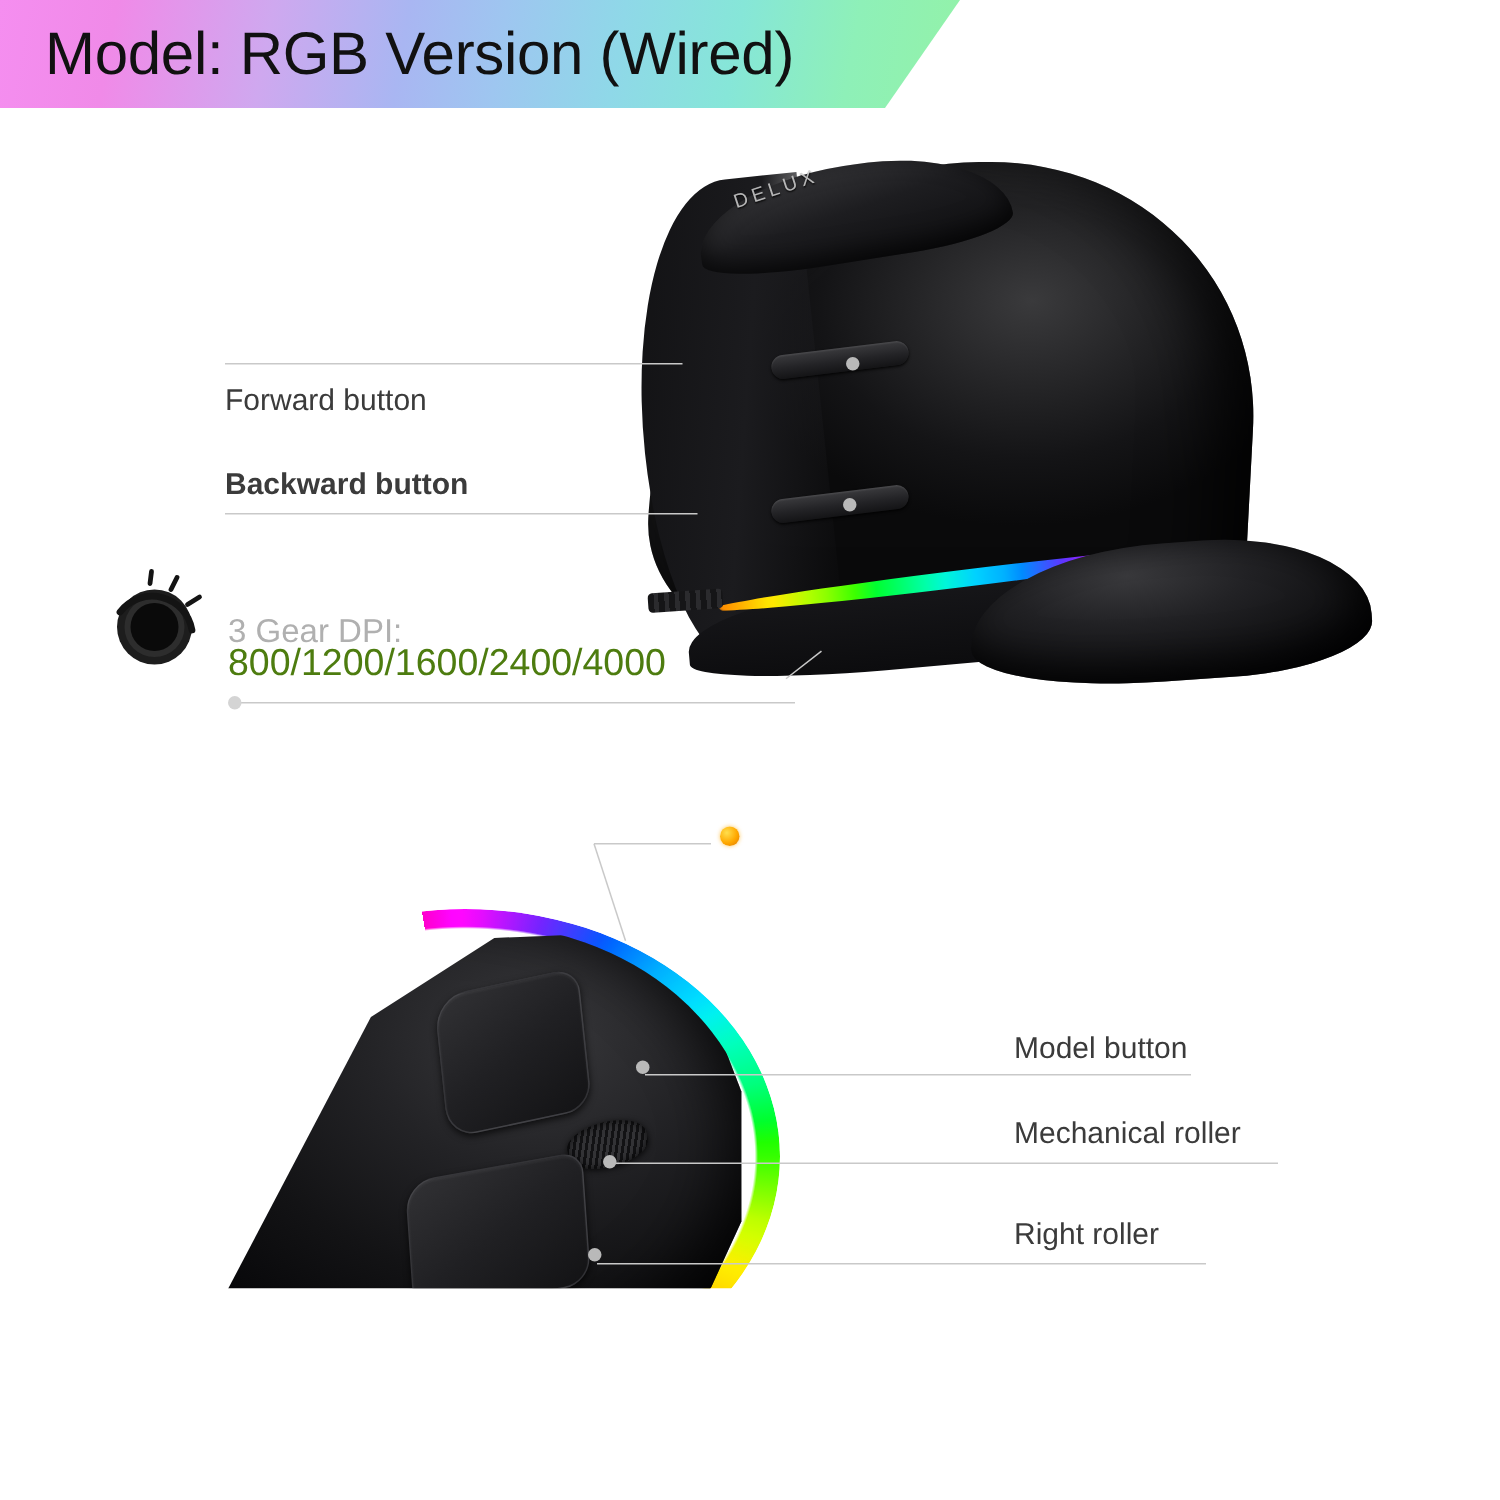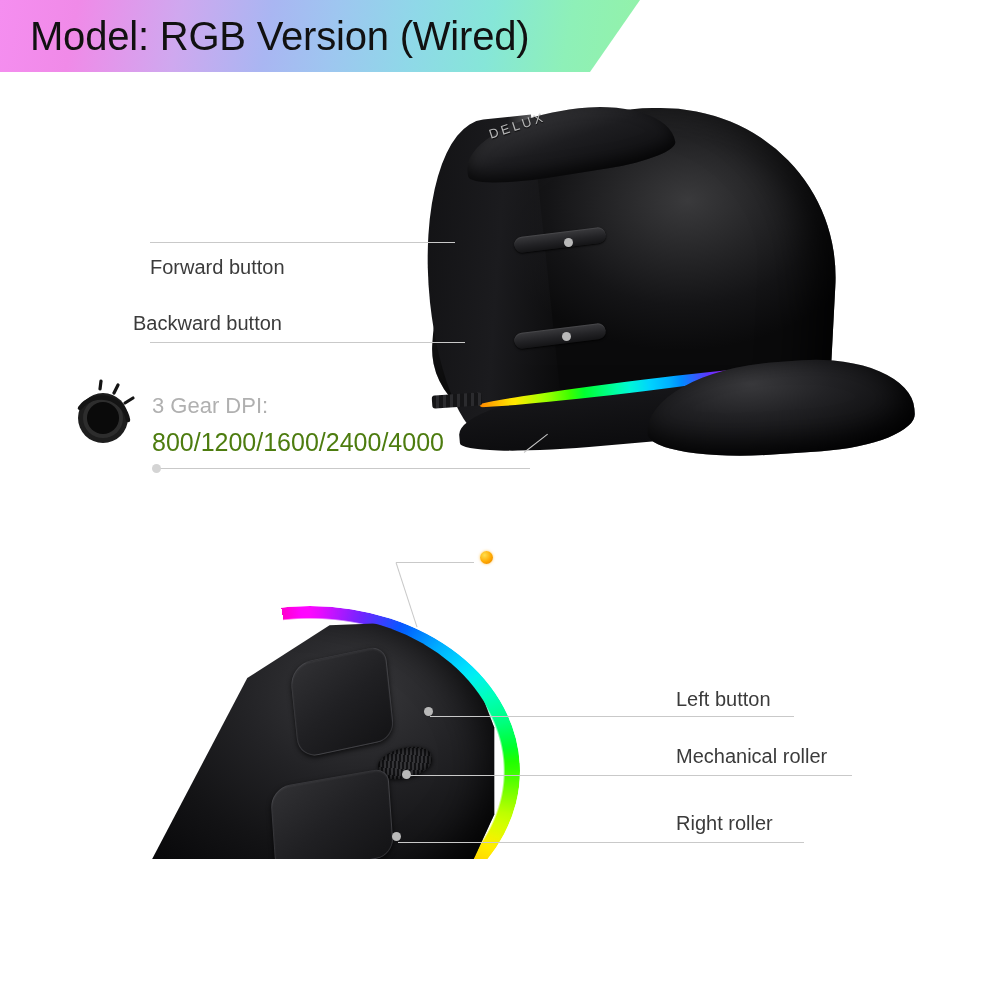--- a/index.html
+++ b/index.html
@@ -377,20 +377,21 @@
     top: 551px;
     width: 13px;
     height: 13px;
     border-radius: 50%;
     background: radial-gradient(circle at 35% 32%, #ffdf4d 0%, #ffa800 55%, #e07800 100%);
     box-shadow: 0 0 3px rgba(255,170,0,0.65);
   }
 
   .dpi-gray {
     color: #b0b0b0;
+    margin-top: 15px;
   }
   .dpi-dark {
     color: #4d7c0f;
   }
 </style>
 </head>
 <body>
 
 <div id="page">
 
@@ -408,21 +409,21 @@
     <div class="mt-base"></div>
     <div class="mt-rgbstrip"></div>
     <div class="mt-palm"></div>
     <div class="mt-cable"></div>
   </div>
 
   <div class="callout" style="left:150px; top:212px;margin-top:44px;">Forward button</div>
   <div class="leader" style="left:150px; top:242px; width:305px;"></div>
   <div class="leader-dot" style="left:564px; top:238px;"></div>
 
-  <div class="callout" style="left:133px; top:312px;">Backward button</div>
+  <div class="callout" style="left:150px; top:312px;font-weight:bold;">Backward button</div>
   <div class="leader" style="left:150px; top:342px; width:315px;"></div>
   <div class="leader-dot" style="left:562px; top:332px;"></div>
 
   <svg class="dpi-dial" viewBox="0 0 72 72">
     <circle cx="33" cy="40" r="25" fill="#1d1d1d"></circle>
     <circle cx="33" cy="40" r="20" fill="#2d2d2d"></circle>
     <circle cx="33" cy="40" r="16" fill="#0a0a0a"></circle>
     <path d="M 10 30 A 27 27 0 0 1 58 42" fill="none" stroke="#141414" stroke-width="4.5" stroke-linecap="round"></path>
     <line x1="30" y1="11" x2="31" y2="3" stroke="#141414" stroke-width="3.2" stroke-linecap="round"></line>
     <line x1="44" y1="15" x2="48" y2="7" stroke="#141414" stroke-width="3.2" stroke-linecap="round"></line>
@@ -443,21 +444,21 @@
     <div class="mb-btn right"></div>
     <div class="mb-foot"></div>
     <div class="mb-basestrip"></div>
     <div class="mb-cable"></div>
   </div>
 
   <div class="rgb-dot"></div>
   <div class="leader" style="left:396px; top:562px; width:78px;"></div>
   <div class="leader" style="left:396px; top:562px; width:68px; transform:rotate(72deg); transform-origin:left center;"></div>
 
-  <div class="callout" style="left:676px; top:688px;">Left button</div>
+  <div class="callout" style="left:676px; top:688px;">Model button</div>
   <div class="leader" style="left:430px; top:716px; width:364px;"></div>
   <div class="leader-dot" style="left:424px; top:707px;"></div>
 
   <div class="callout" style="left:676px; top:745px;">Mechanical roller</div>
   <div class="leader" style="left:410px; top:775px; width:442px;"></div>
   <div class="leader-dot" style="left:402px; top:770px;"></div>
 
   <div class="callout" style="left:676px; top:812px;">Right roller</div>
   <div class="leader" style="left:398px; top:842px; width:406px;"></div>
   <div class="leader-dot" style="left:392px; top:832px;"></div>

